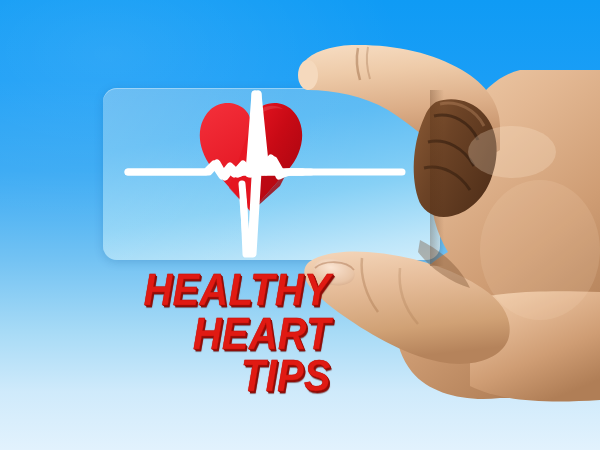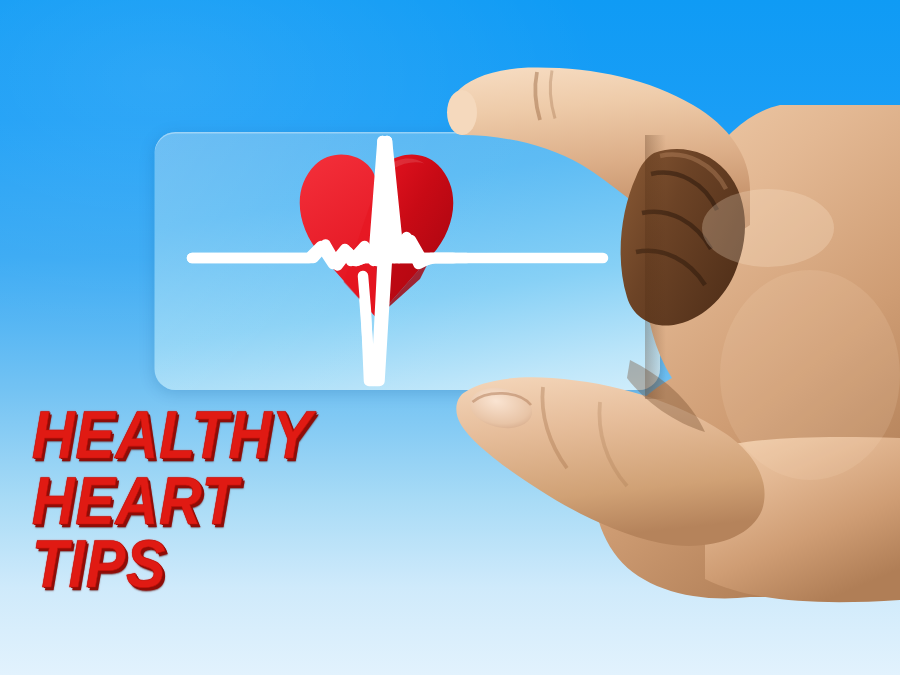--- a/index.html
+++ b/index.html
@@ -66,21 +66,21 @@
     inset: 0;
     pointer-events: none;
   }
 
   
   .headline {
     position: absolute;
     left: 0;
     top: 268px;
     width: 352px;
-    text-align: left;
+    text-align: right;
     line-height: 0.98;
     pointer-events: none;
   }
   .hl-line {
     display: block;
     font-family: "Liberation Sans Narrow", "Liberation Sans", sans-serif;
     font-weight: 700;
     font-style: italic;
     color: #e01a13;
     letter-spacing: 0.5px;

